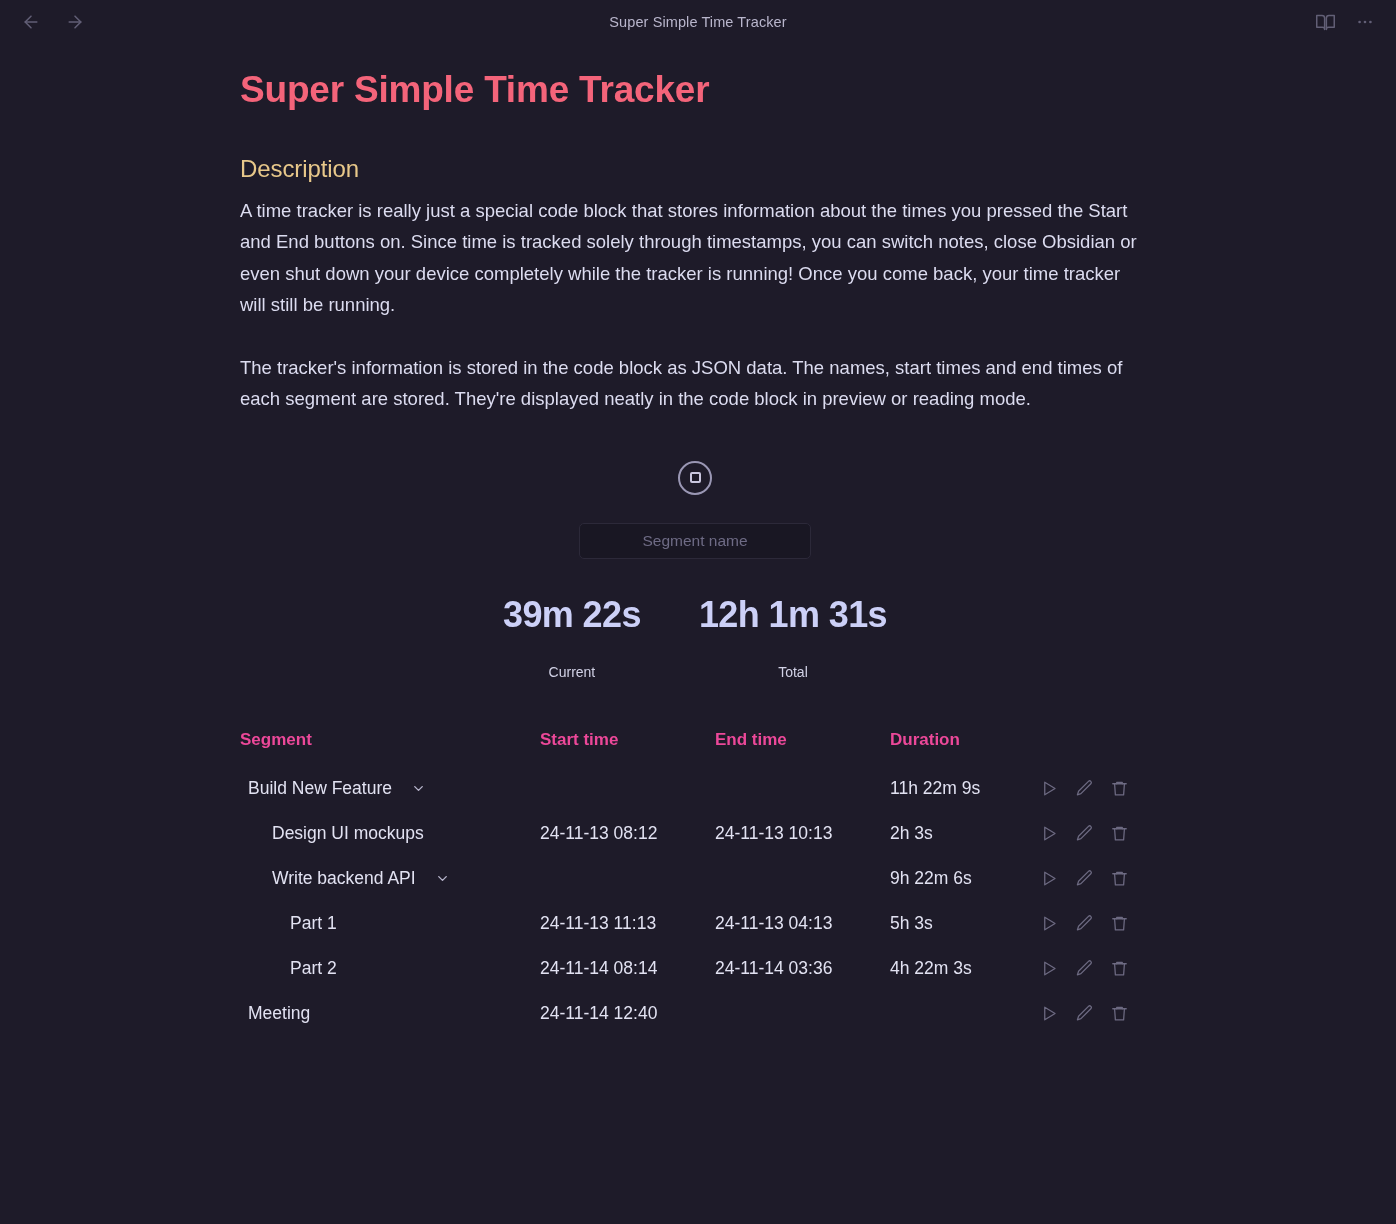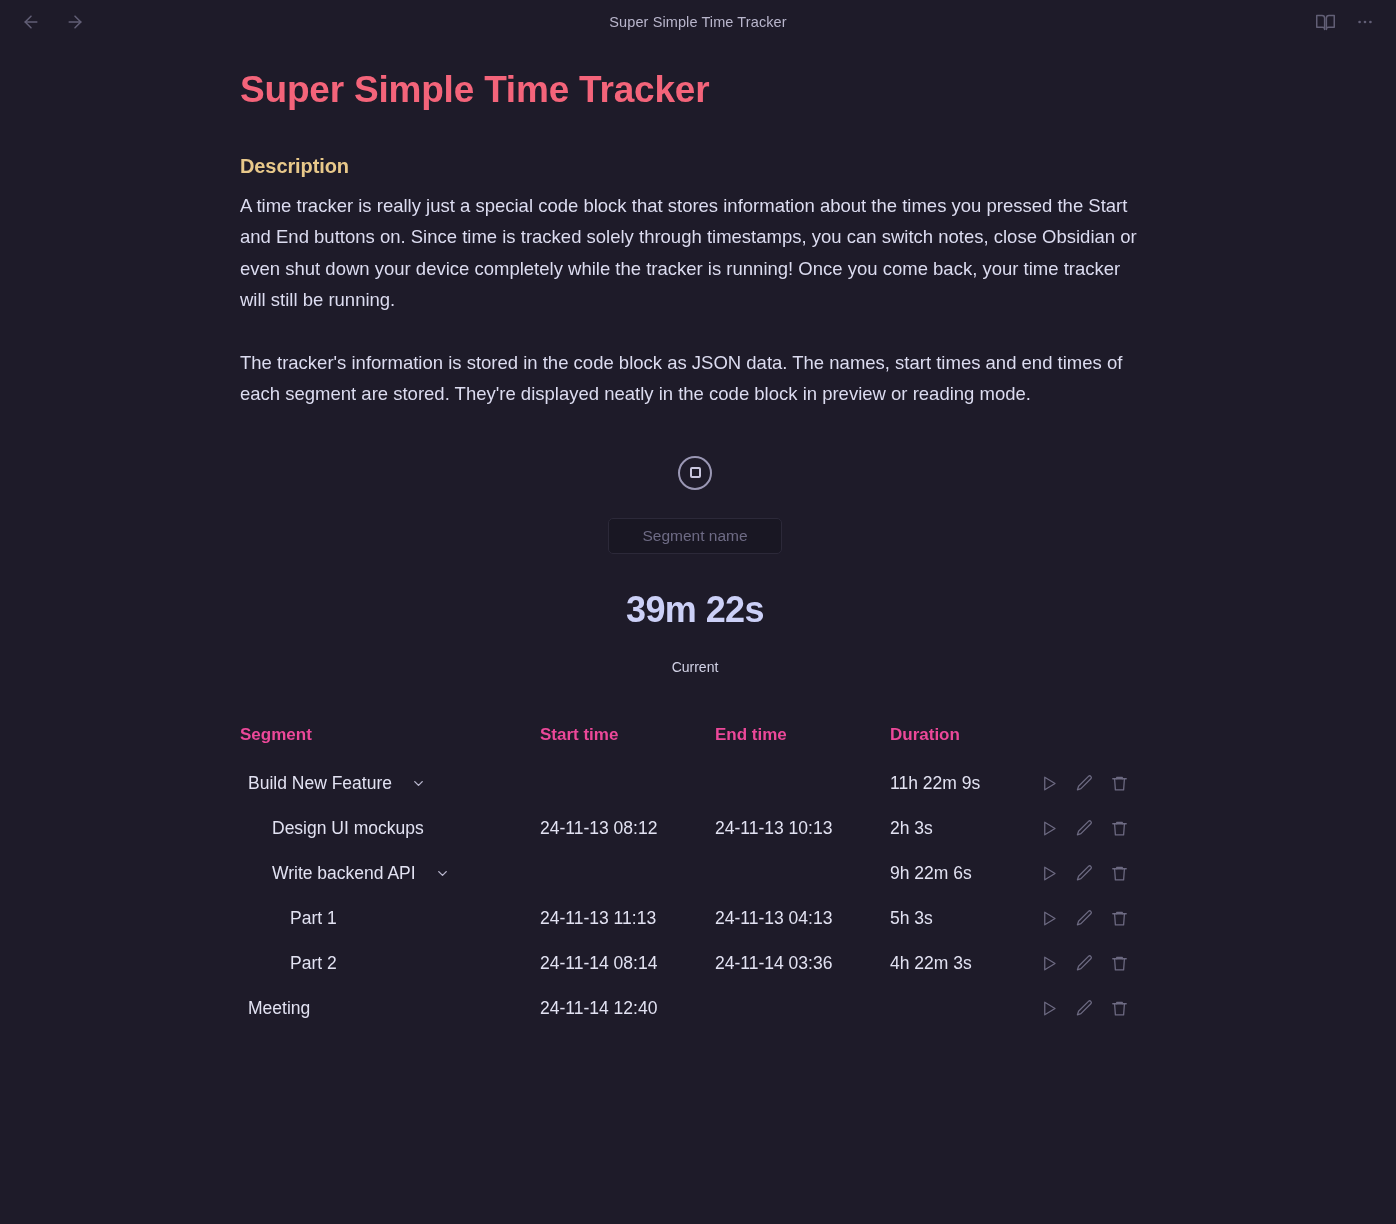--- a/index.html
+++ b/index.html
@@ -55,22 +55,22 @@
 
   h1.note-title {
     font-size: 37px;
     font-weight: 700;
     color: #f4647a;
     letter-spacing: -0.2px;
     margin-bottom: 44px;
     line-height: 1.1;
   }
   h2.section-title {
-    font-size: 20px;
-    font-weight: 700;
+    font-size: 24px;
+    font-weight: 400;
     color: #e8c88a;
     margin-bottom: 12px;
     letter-spacing: -0.1px;
   }
   p.body-text {
     font-size: 18.5px;
     line-height: 31.5px;
     color: #dcdcf0;
     margin-bottom: 31px;
   }
@@ -96,21 +96,21 @@
     border: 2px solid #c9c6de;
     border-radius: 2px;
   }
 
   .segment-input-row {
     display: flex;
     justify-content: center;
     margin-top: 28px;
   }
   input.segment-name {
-    width: 174px;
+    width: 232px;
     height: 36px;
     background: #191723;
     border: 1px solid #2c2939;
     border-radius: 5px;
     color: #cdcbe0;
     font-size: 15.5px;
     font-family: "Liberation Sans", sans-serif;
     text-align: center;
     outline: none;
   }
@@ -267,20 +267,24 @@
       </div>
 
       <div class="segment-input-row">
         <input class="segment-name" type="text" placeholder="Segment name" style="">
       </div>
 
       <div class="timers">
         <div class="timer-block">
           <div class="timer-value">39m 22s</div>
           <div class="timer-label">Current</div>
+        </div>
+        <div class="timer-block">
+          <div class="timer-value">12h 1m 31s</div>
+          <div class="timer-label">Total</div>
         </div>
       </div>
 
       <table class="segments">
         <colgroup>
           <col class="col-segment">
             <col class="col-start">
             <col class="col-end">
             <col class="col-duration">
             <col class="col-actions">

